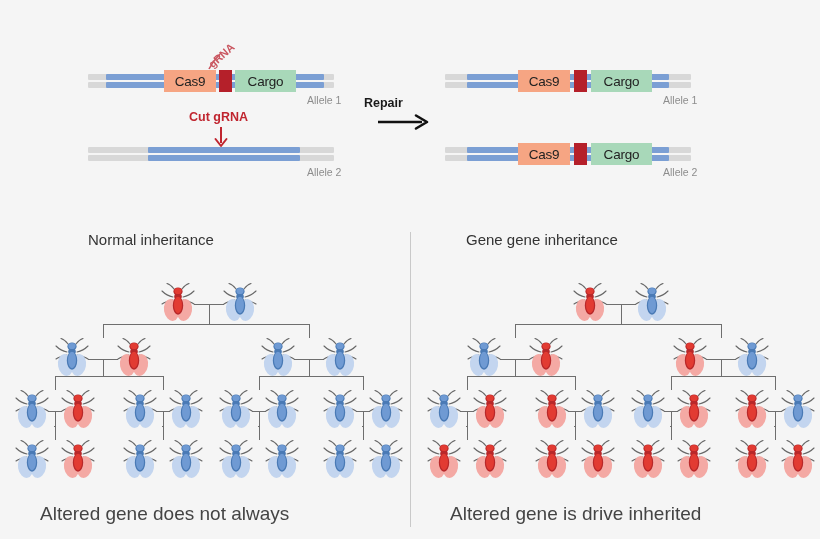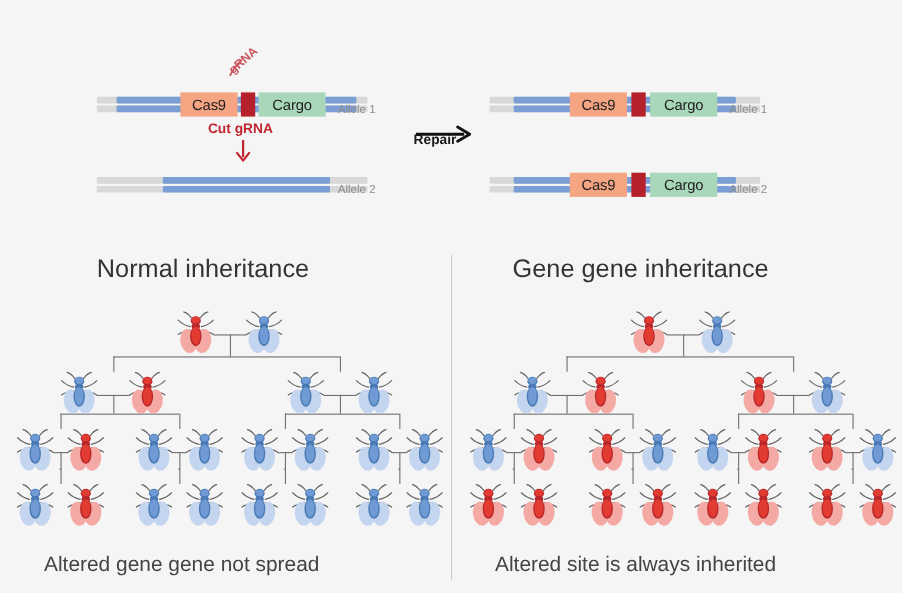--- a/index.html
+++ b/index.html
@@ -6,21 +6,21 @@
   body{
     width:820px;height:539px;
     background:#f5f5f5;
     font-family:"Liberation Sans", sans-serif;
     position:relative;overflow:hidden;
     -webkit-font-smoothing:antialiased;
   }
   .abs{position:absolute;}
 
   
-  .chrom{position:absolute;height:33px;margin-top:14px;}
+  .chrom{position:absolute;height:33px;}
   .bar{position:absolute;height:6px;border-radius:1px;}
   .bar.gray{background:#d8d8d8;}
   .bar.blue{background:#7b9fd4;}
   .bar.top{top:4px;}
   .bar.bot{top:12px;}
 
   .gbox{
     position:absolute;top:0px;height:22px;
     display:flex;align-items:center;justify-content:center;
     font-size:13.5px;color:#222;
@@ -47,21 +47,21 @@
     position:absolute;font-size:12.5px;font-weight:bold;color:#c0252f;
     white-space:nowrap;
   }
   .repair-label{
     position:absolute;font-size:12.5px;font-weight:bold;color:#1a1a1a;
     white-space:nowrap;
   }
 
   
   .panel-title{
-    position:absolute;font-size:23px;color:#333;white-space:nowrap;
+    position:absolute;font-size:15px;color:#333;white-space:nowrap;
   }
   .panel-caption{
     position:absolute;font-size:19px;color:#444;white-space:nowrap;
   }
   .divider{
     position:absolute;width:1px;background:#c9c9c9;
   }
 
   
   .ped-line{position:absolute;background:#6e6e6e;}
@@ -98,21 +98,21 @@
 </svg>
 
 <div class="chrom" style="left:88px;top:143px;width:246px;">
   <div class="bar gray top" style="left:0;width:246px;"></div>
   <div class="bar gray bot" style="left:0;width:246px;"></div>
   <div class="bar blue top" style="left:60px;width:152px;"></div>
   <div class="bar blue bot" style="left:60px;width:152px;"></div>
 </div>
 <div class="allele-label" style="left:307px;top:166px;">Allele 2</div>
 
-<div class="repair-label" style="left:376px;top:96px;margin-top:24px;">Repair</div>
+<div class="repair-label" style="left:364px;top:96px;">Repair</div>
 <svg class="abs" style="left:378px;top:113px;width:58px;height:20px;">
   <path d="M0,9 L44,9" stroke="#111" stroke-width="2.6" fill="none"></path>
   <path d="M38,2.5 L49,9 L38,15.5" stroke="#111" stroke-width="2.6" fill="none" stroke-linecap="round" stroke-linejoin="round"></path>
 </svg>
 
 <div class="chrom" style="left:445px;top:70px;width:246px;">
   <div class="bar gray top" style="left:0;width:246px;"></div>
   <div class="bar gray bot" style="left:0;width:246px;"></div>
   <div class="bar blue top" style="left:22px;width:202px;"></div>
   <div class="bar blue bot" style="left:22px;width:202px;"></div>
@@ -128,22 +128,22 @@
   <div class="bar blue top" style="left:22px;width:202px;"></div>
   <div class="bar blue bot" style="left:22px;width:202px;"></div>
   <div class="gbox cas9" style="left:73px;width:52px;">Cas9</div>
   <div class="gbox grna" style="left:129px;width:13px;"></div>
   <div class="gbox cargo" style="left:146px;width:61px;">Cargo</div>
 </div>
 <div class="allele-label" style="left:663px;top:166px;">Allele 2</div>
 
 <div class="panel-title" style="left:88px;top:231px;">Normal inheritance</div>
 <div class="panel-title" style="left:466px;top:231px;">Gene gene inheritance</div>
-<div class="panel-caption" style="left:40px;top:503px;">Altered gene gene not spread</div>
-<div class="panel-caption" style="left:450px;top:503px;">Altered site is always inherited</div>
+<div class="panel-caption" style="left:40px;top:503px;">Altered gene does not always</div>
+<div class="panel-caption" style="left:450px;top:503px;">Altered gene is drive inherited</div>
 
 <div class="divider" style="left:410px;top:232px;height:295px;"></div>
 
 <div id="pedigrees">
     <div class="ped-line h" style="left: 194px; top: 304px; width: 30px;"></div>
     <div class="ped-line v" style="left: 209px; top: 304px; height: 20px;"></div>
     <div class="ped-line h" style="left: 103px; top: 324px; width: 206px;"></div>
     <div class="ped-line v" style="left: 103px; top: 324px; height: 14px;"></div>
     <div class="ped-line v" style="left: 309px; top: 324px; height: 14px;"></div>
     <div class="ped-line h" style="left: 88px; top: 359px; width: 30px;"></div>

